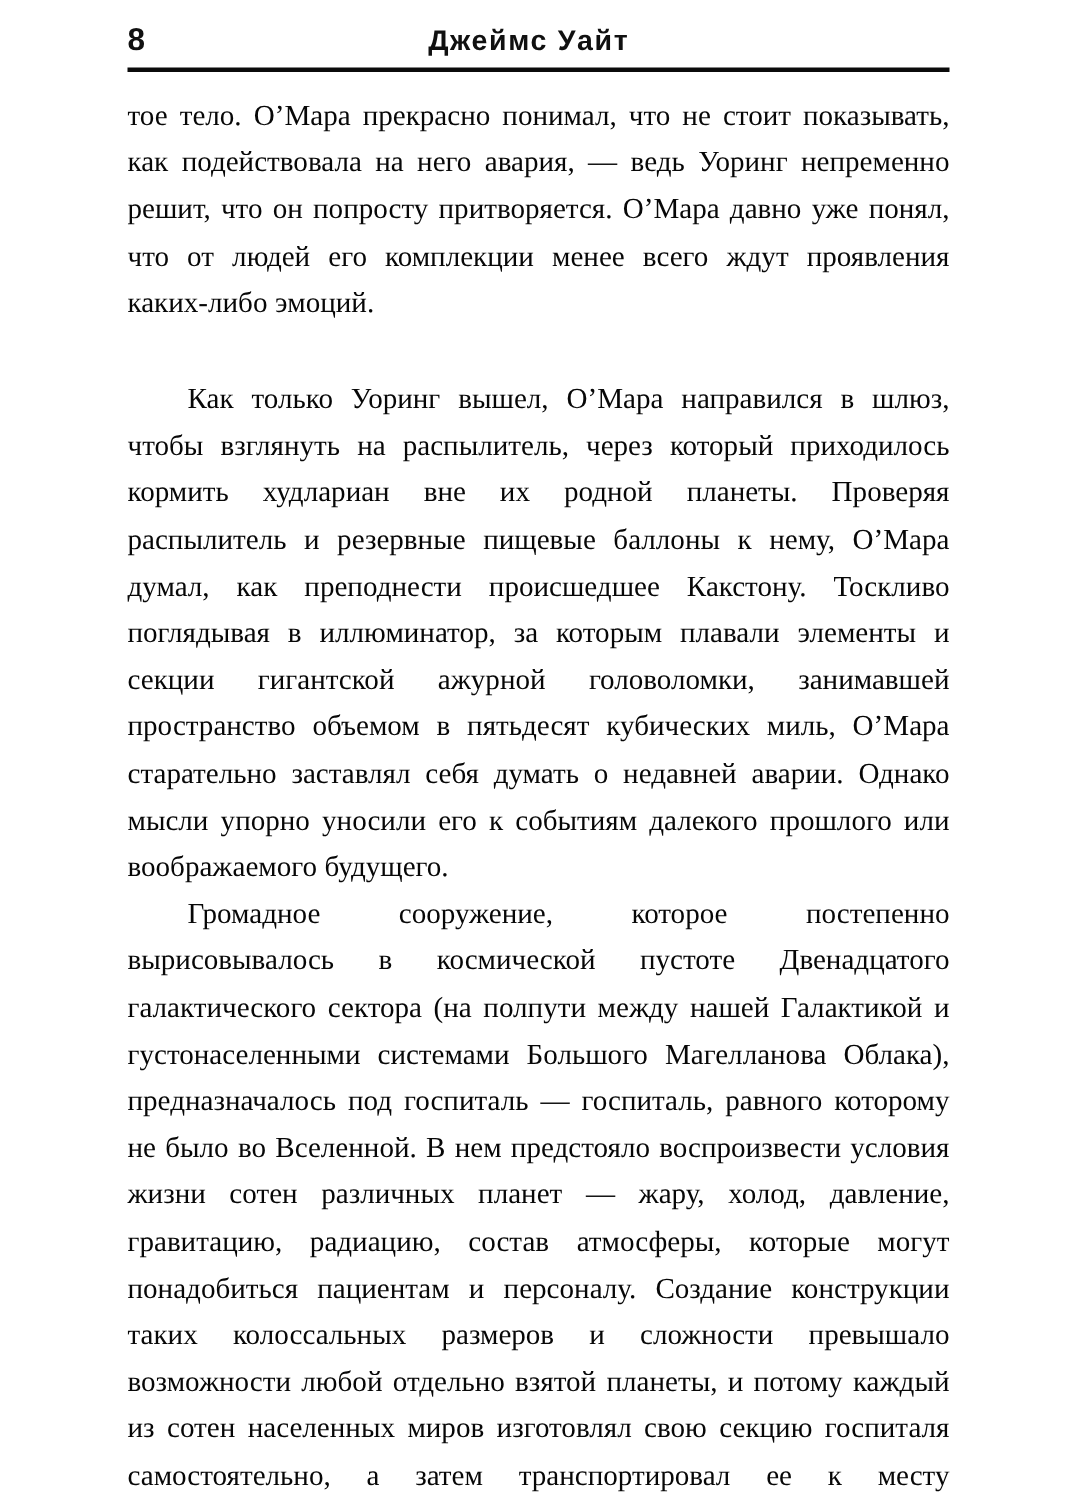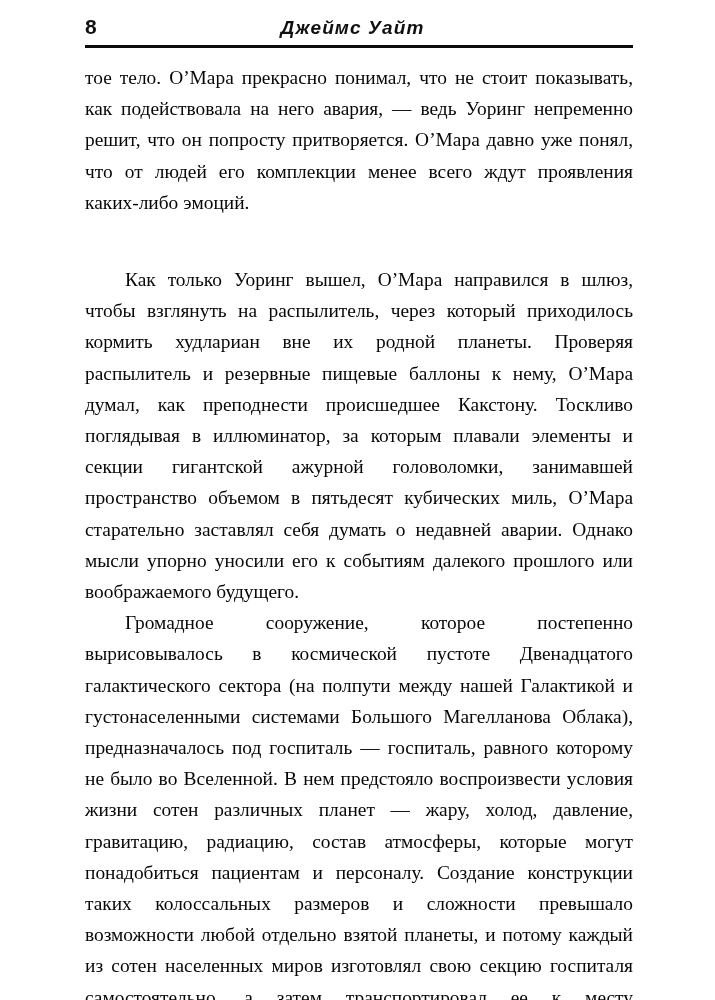--- a/index.html
+++ b/index.html
@@ -48,21 +48,20 @@
     right: 0;
     top: 1px;
     text-align: center;
     font-family: "Liberation Sans", "DejaVu Sans", sans-serif;
     font-weight: bold;
     font-size: 19px;
     line-height: 25px;
     letter-spacing: 1.1px;
     color: #101010;
     transform: translateX(-6px);
-    font-style: italic;
   }
   .head-rule {
     position: absolute;
     left: 85px;
     top: 45px;
     width: 548px;
     height: 3px;
     background: #0b0b0b;
   }
 
@@ -78,21 +77,21 @@
     text-align: justify;
     text-justify: inter-word;
     font-size: 19.4px;
     line-height: 31.2px;
     text-indent: 40px;
     color: #070707;
     word-spacing: 0.2px;
     hyphens: none;
   }
   p.para.no-indent { text-indent: 0; }
-  p.para.gap-after { margin-bottom: 46px; }
+  p.para.gap-after { margin-bottom: 33px; }
   p.para:last-child { text-align: justify; }
 </style>
 </head>
 <body>
 
 <div class="page">
 
   <div class="running-head">
     <div class="folio">8</div>
     <div class="head-title">Джеймс Уайт</div>

